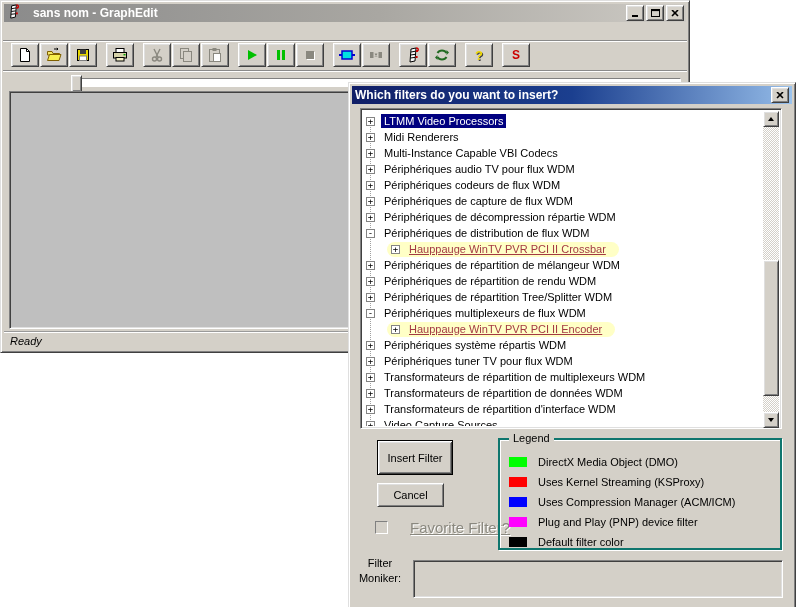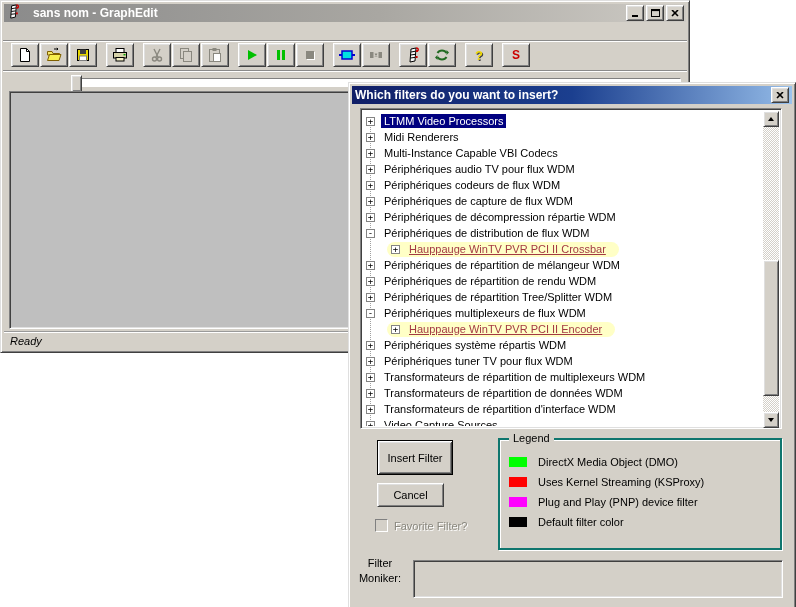--- a/index.html
+++ b/index.html
@@ -99,21 +99,21 @@
   .btn { font-size:11px; color:#000; display:flex; align-items:center; justify-content:center; box-sizing:border-box; }
   #insert-btn {
     left:28px; top:357px; width:76px; height:35px;
     background:#d4d0c8; border:1px solid #000000;
     box-shadow: inset 1px 1px 0 #ffffff, inset -1px -1px 0 #404040, inset 2px 2px 0 #dfdfdf, inset -2px -2px 0 #808080;
   }
   #cancel-btn { left:28px; top:400px; width:67px; height:24px; }
 
   .favorite { left:26px; top:436px; display:flex; align-items:center; }
   .chkbox { width:13px; height:13px; background:#d4d0c8; box-sizing:border-box; flex:0 0 auto; }
-  .chklabel { font-size:11px; color:#8a887f; text-shadow:1px 1px 0 #ffffff; margin-left:6px; white-space:nowrap; }
+  .chklabel { font-size:15px; color:#8a887f; text-shadow:1px 1px 0 #ffffff; margin-left:22px; white-space:nowrap;text-decoration:underline; }
 
   .groupbox { left:149px; top:355px; width:284px; height:112px;
     border:2px solid #0f766e; box-shadow: inset 1px 1px 0 #ffffff, 1px 1px 0 #ffffff; box-sizing:border-box; }
   .group-title { position:absolute; top:-8px; left:9px; background:#d4d0c8; padding:0 4px; font-size:11px; color:#000; }
   .legend-items { position:absolute; left:9px; top:12px; right:4px; }
   .legend-row { display:flex; align-items:center; height:20px;text-align:right; }
   .swatch { width:18px; height:10px; flex:0 0 auto; }
   .legend-label { font-size:11px; color:#000; margin-left:11px; white-space:nowrap; }
 
   .moniker-label { left:2px; top:473px; width:58px; text-align:center; font-size:11px; line-height:15px; color:#000; }
@@ -449,20 +449,24 @@
 
     <div class="legend-row">
         <span class="swatch" style="background: rgb(0, 255, 0);"></span>
         <span class="legend-label">DirectX Media Object (DMO)</span>
       </div>
         <div class="legend-row">
         <span class="swatch" style="background: rgb(255, 0, 0);"></span>
         <span class="legend-label">Uses Kernel Streaming (KSProxy)</span>
       </div>
         <div class="legend-row">
+        <span class="swatch" style="background: rgb(0, 0, 255);"></span>
+        <span class="legend-label">Uses Compression Manager (ACM/ICM)</span>
+      </div>
+        <div class="legend-row">
         <span class="swatch" style="background: rgb(255, 0, 255);"></span>
         <span class="legend-label">Plug and Play (PNP) device filter</span>
       </div>
         <div class="legend-row">
         <span class="swatch" style="background: rgb(0, 0, 0);"></span>
         <span class="legend-label">Default filter color</span>
       </div>
       </div>
   </div>
 

